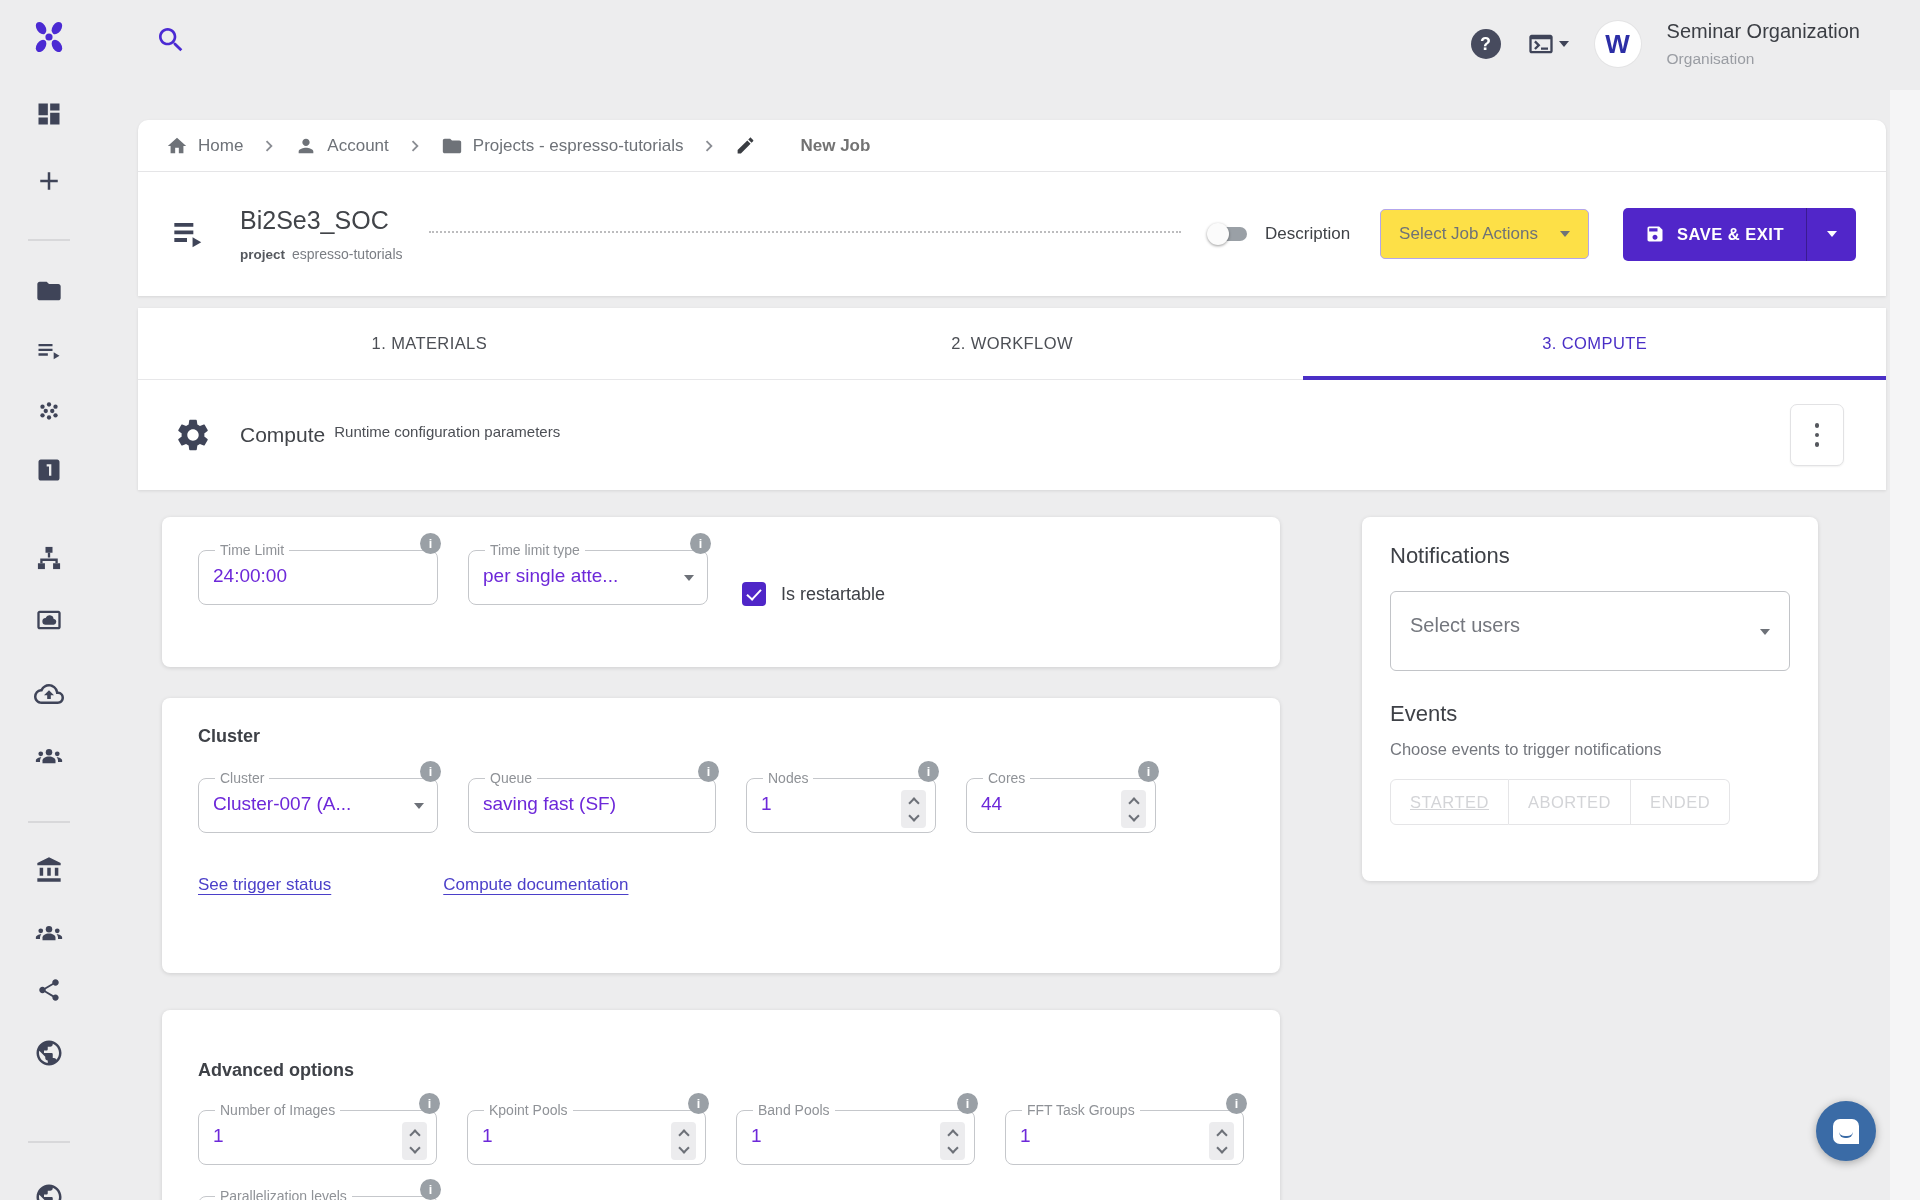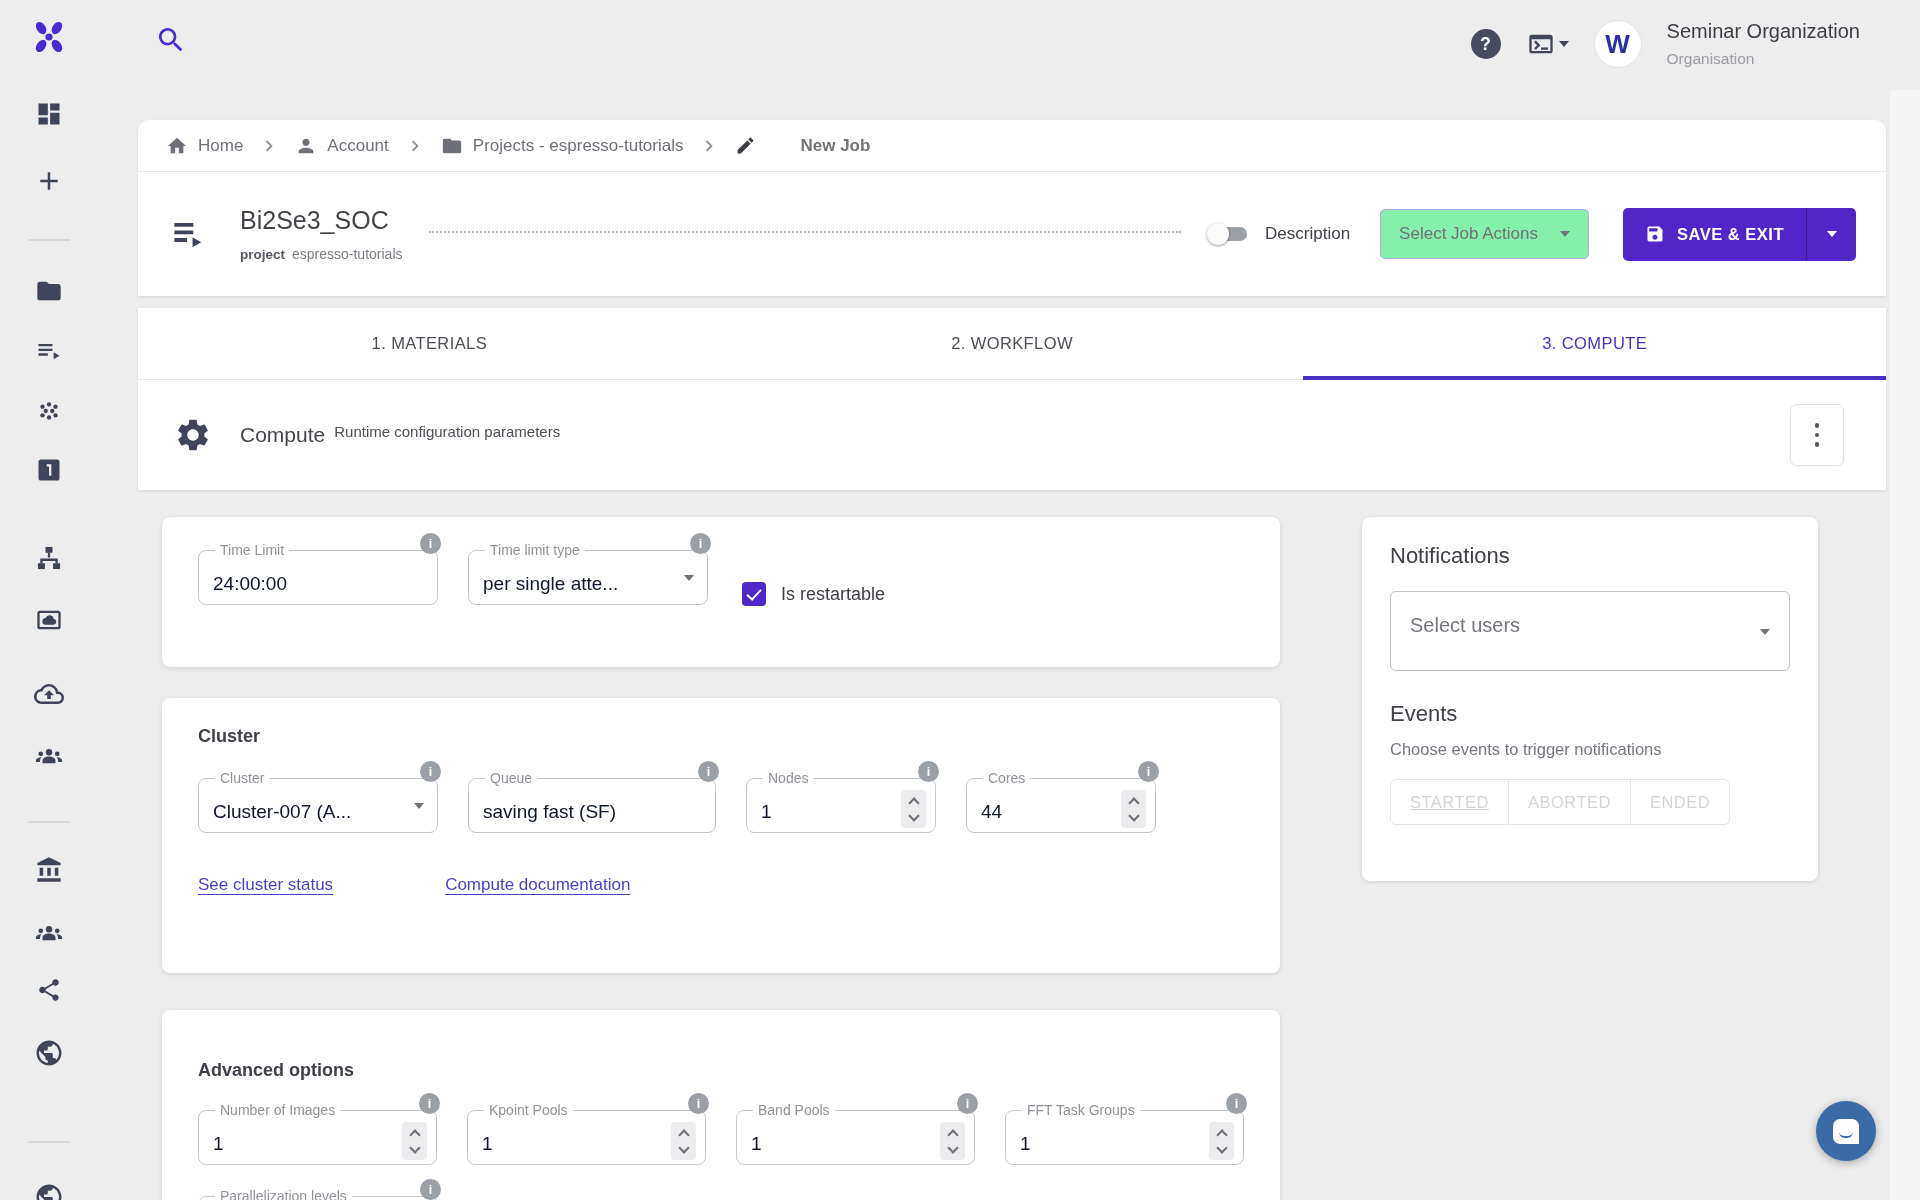--- a/index.html
+++ b/index.html
@@ -48,21 +48,21 @@
   .job-title { font-size:25px; color:#414449; }
   .proj-row { font-size:14px; color:#7a7d83;text-align:right; }
   .proj-label { font-weight:bold; color:#55585e; margin-right:7px; font-size:13.5px; }
   .dotted { flex:1; border-bottom:2px dotted #bcbcbe; margin:0 26px; align-self:center; transform:translateY(-2px); }
   .desc-toggle { display:flex; align-items:center; gap:16px; margin-right:30px; cursor:pointer; }
   .toggle { position:relative; width:42px; height:24px; }
   .toggle-track { position:absolute; left:2px; top:5px; width:38px; height:14px; border-radius:7px; background:#9aa0a6; }
   .toggle-knob { position:absolute; left:0px; top:1px; width:22px; height:22px; border-radius:50%; background:#fbfbfb;
                  box-shadow:0 1px 3px rgba(0,0,0,0.4); }
   .desc-label { font-size:17px; color:#3f4247; }
-  .job-actions-btn { height:50px; border:1px solid #b3a6ec; border-radius:5px; background:#86efac; display:flex; align-items:center;
+  .job-actions-btn { height:50px; border:1px solid #b3a6ec; border-radius:5px; background:#fde047; display:flex; align-items:center;
                      gap:22px; padding:0 18px; font-size:17px; color:#6f7277; margin-right:34px; cursor:pointer; }
   .job-actions-btn .caret-dn { border-top-color:#6f7277; }
   .save-group { display:flex; margin-right:0; }
   .save-main { background:#5126c9; color:#fff; height:53px; display:flex; align-items:center; gap:12px; padding:0 22px;
                border-radius:5px 0 0 5px; font-size:16.5px; font-weight:bold; letter-spacing:0.5px; cursor:pointer; }
   .save-caret { background:#5126c9; width:50px; height:53px; border-radius:0 5px 5px 0; border-left:1px solid rgba(0,0,0,0.28);
                 display:flex; align-items:center; justify-content:center; cursor:pointer; }
   .save-caret .caret-dn { border-top-color:#fff; }
 
   .gap { height:12px; }
@@ -86,21 +86,21 @@
 
   
   .fcard { background:#fff; border-radius:8px; box-shadow:0 1px 4px rgba(0,0,0,0.13); width:1118px; margin-left:24px; }
   .card-a { height:150px; margin-top:27px; padding:26px 36px; display:flex; align-items:flex-start; gap:30px; }
   .card-b { height:275px; margin-top:31px; padding:28px 36px; }
   .card-c { height:330px; margin-top:37px; padding:50px 36px 0; }
 
   .mfield { position:relative; cursor:pointer; }
   .mfield fieldset { border:1.5px solid #c5c7cb; border-radius:8px; margin:0; padding:1px 12px 0 14px; height:62px; }
   .mfield legend { font-size:14px; color:#8f9297; padding:0 5px; margin-left:2px; line-height:15px; }
-  .fval { font-size:19px; color:#0f172a; margin-top:14px; white-space:nowrap; overflow:hidden; }
+  .fval { font-size:19px; color:#6d28d9; margin-top:6px; white-space:nowrap; overflow:hidden; }
   .w240 { width:240px; } .w248 { width:248px; } .w190 { width:190px; }
   .info-ic { position:absolute; top:-10px; right:-3px; width:21px; height:21px; border-radius:50%; background:#9aa0a6;
              color:#fff; font-size:12.5px; font-weight:bold; font-style:normal; display:flex; align-items:center;
              justify-content:center; cursor:pointer; }
   .sel-caret { position:absolute; right:14px; top:32px; width:0; height:0; border-left:5.5px solid transparent;
                border-right:5.5px solid transparent; border-top:6.5px solid #6d7178; }
   .stepper { position:absolute; right:10px; top:19px; width:25px; height:38px; background:#ececee; border-radius:4px;
              display:flex; flex-direction:column; align-items:center; justify-content:center; gap:5px; cursor:pointer; }
   .chev-up { width:8px; height:8px; border-left:2px solid #6d7178; border-top:2px solid #6d7178; transform:rotate(45deg); }
   .chev-dn { width:8px; height:8px; border-left:2px solid #6d7178; border-top:2px solid #6d7178; transform:rotate(225deg); }
@@ -440,21 +440,21 @@
           <div class="fval">44</div>
         </fieldset>
         <span class="stepper">
             <span class="chev-up"></span>
             <span class="chev-dn"></span>
           </span>
         <span class="info-ic">i</span>
       </div>
     </div>
     <div class="links-row">
-      <span class="plink">See cluster status</span>
+      <span class="plink">See trigger status</span>
       <span class="plink">Compute documentation</span>
     </div>
   </section>
 
   <section class="fcard card-c">
     <div class="card-sec-title">Advanced options</div>
     <div class="fields-row">
       <div class="mfield w240">
         <fieldset>
             <legend>Number of Images</legend>

